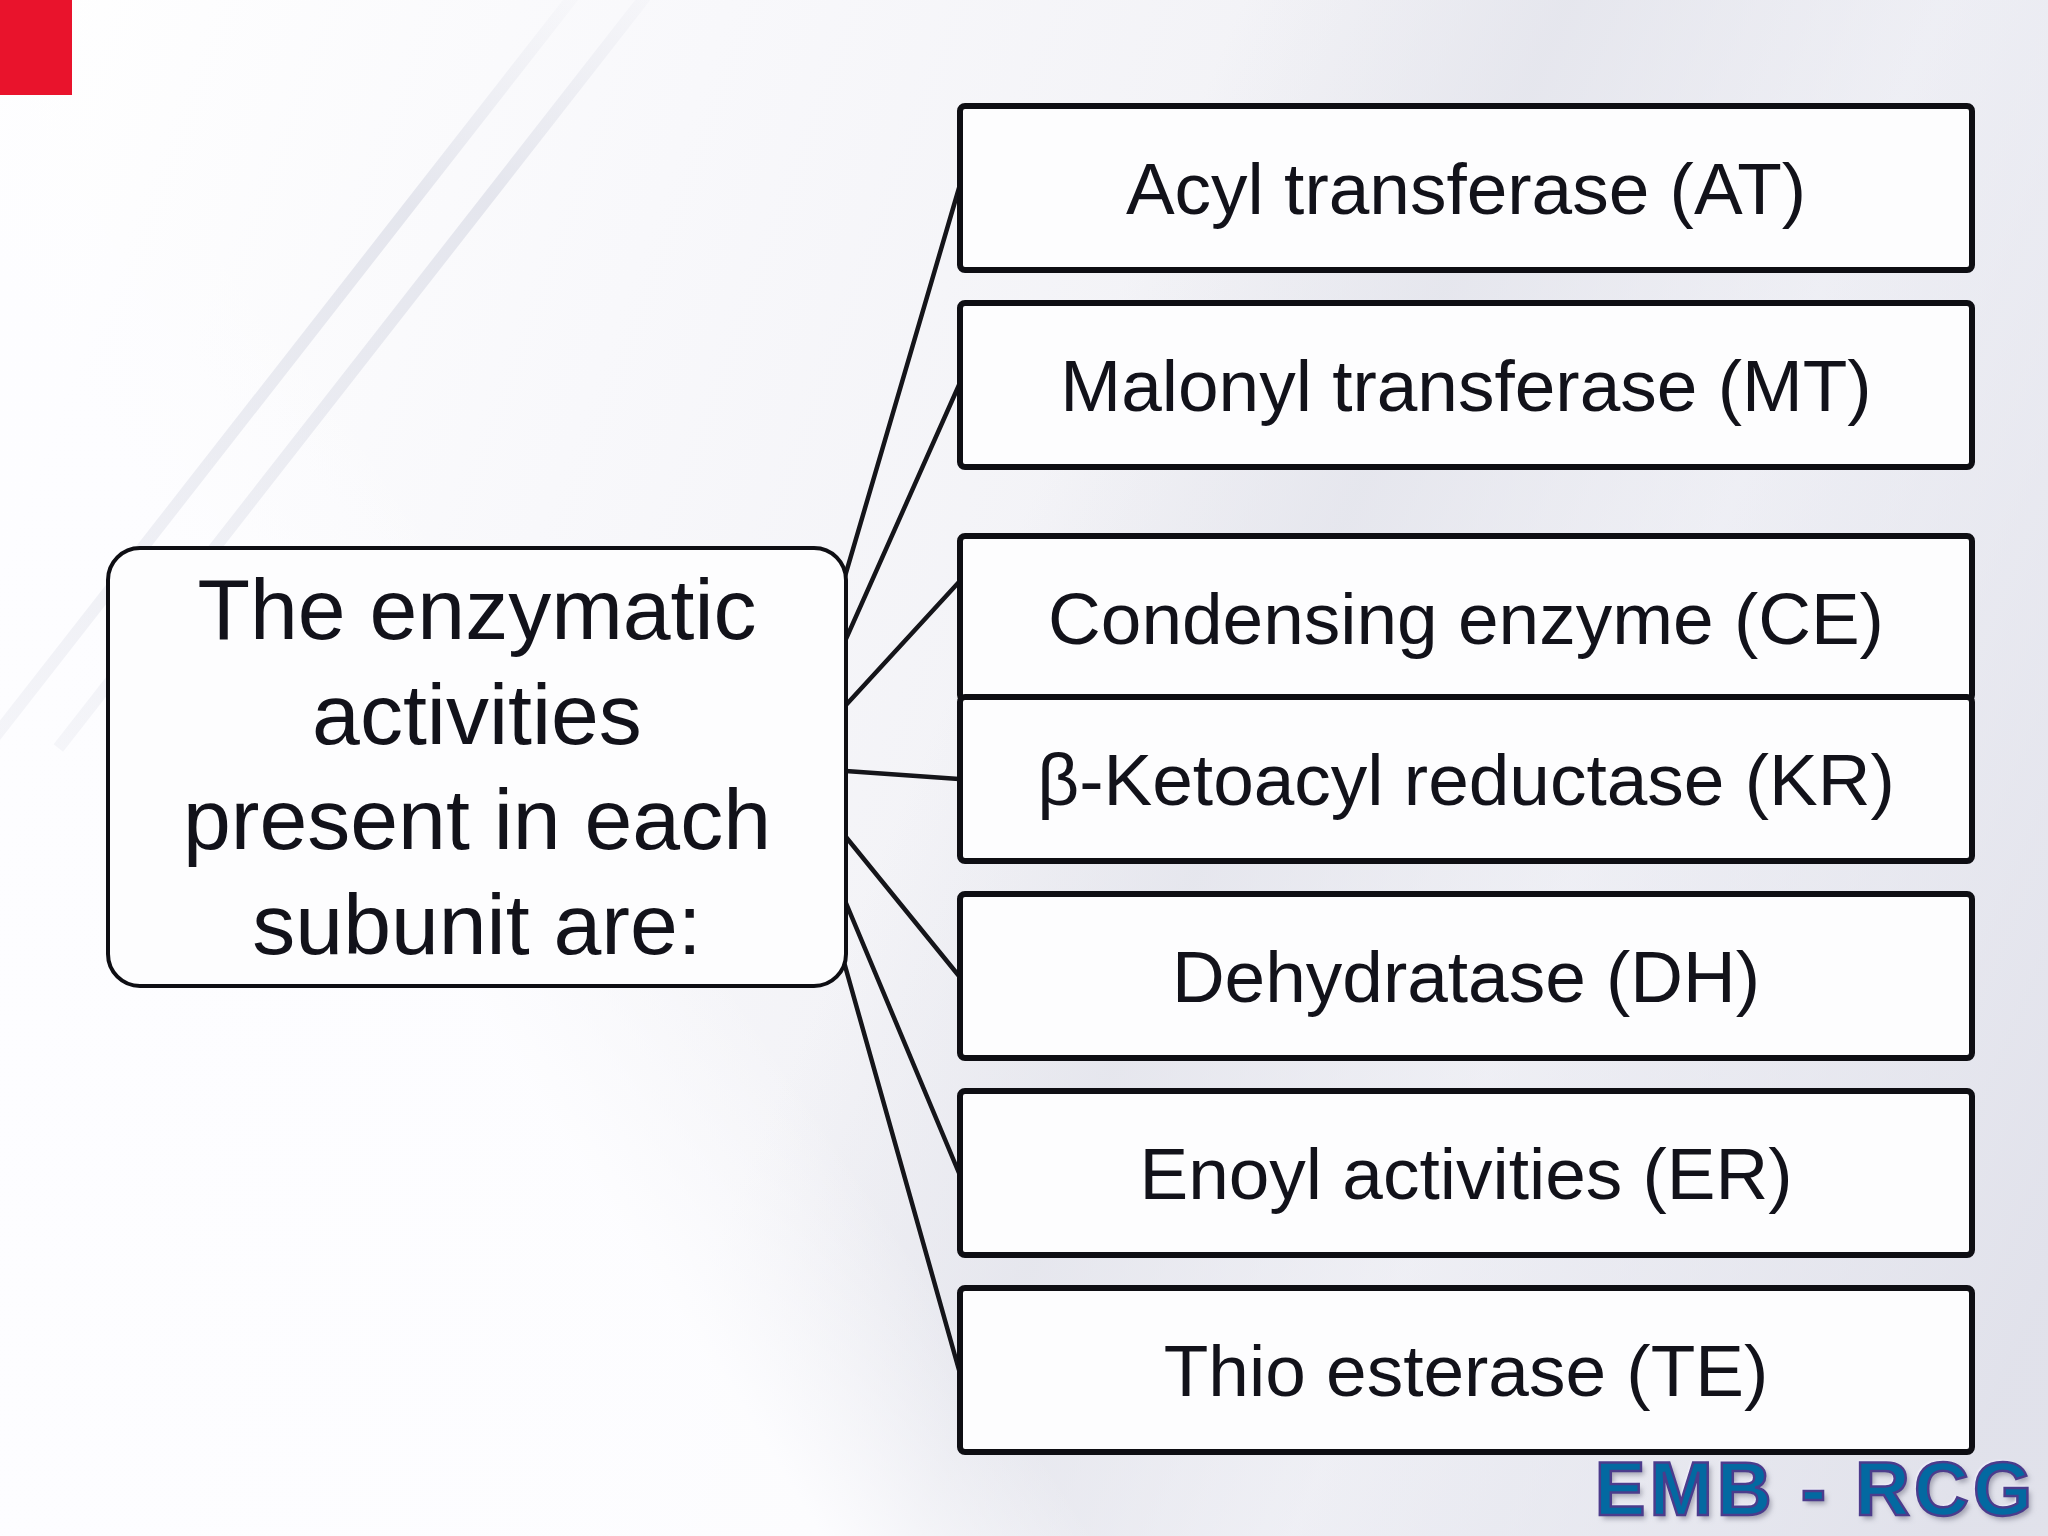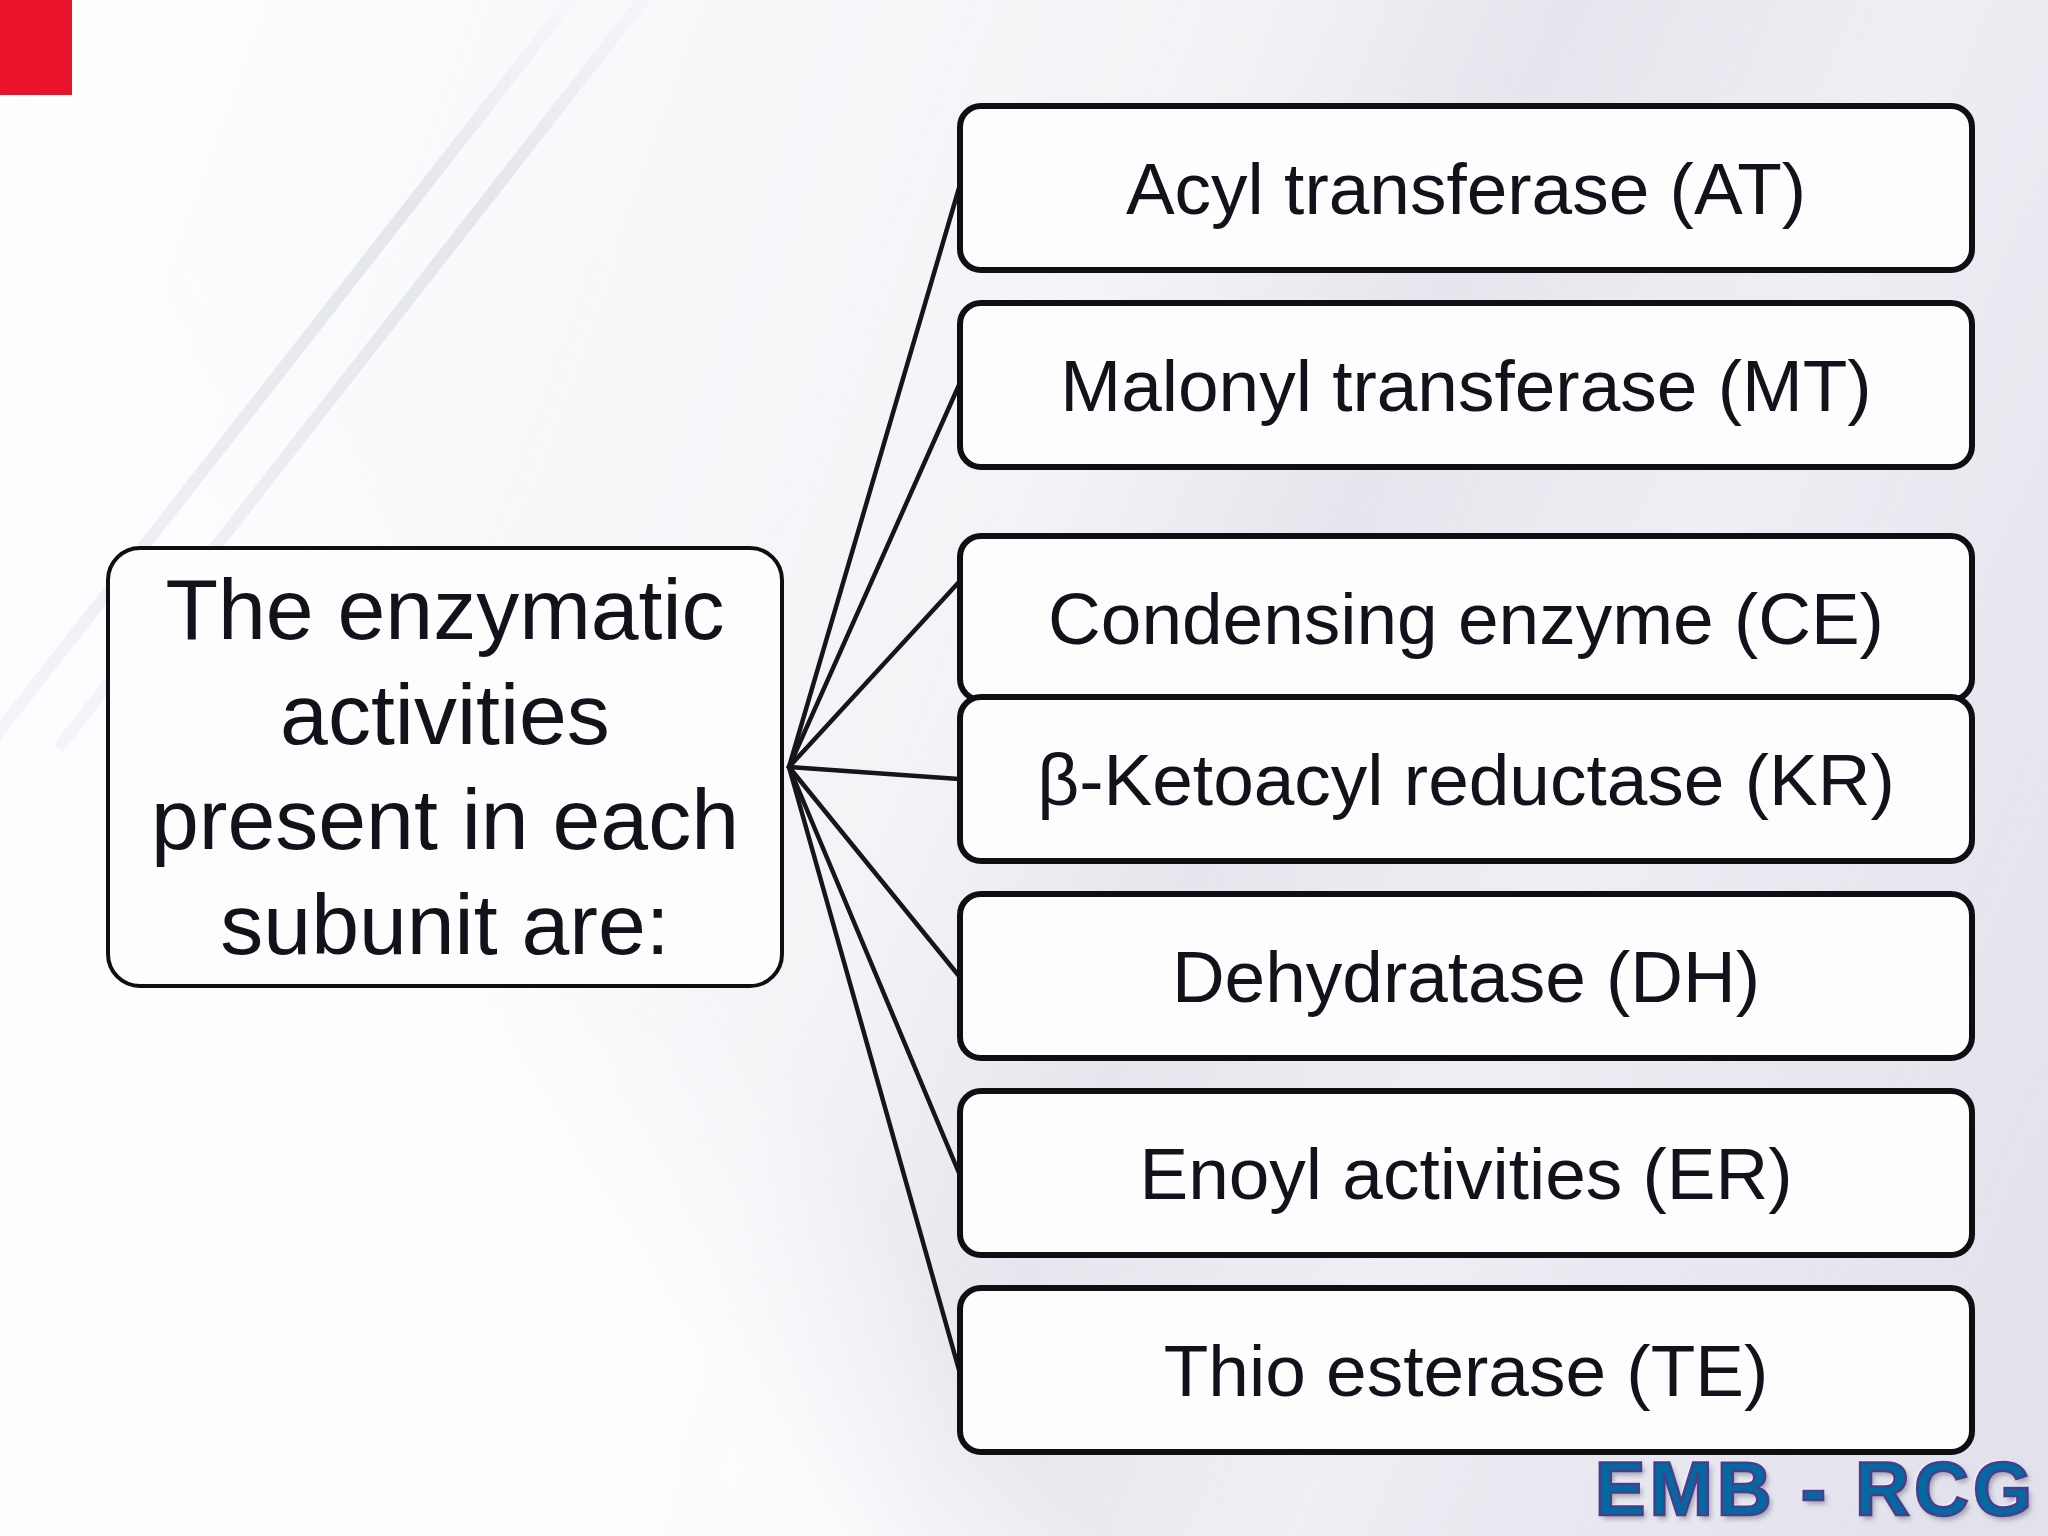--- a/index.html
+++ b/index.html
@@ -51,30 +51,30 @@
   
   .node{
     position:absolute;
     box-sizing:border-box;
     background:#fdfdfe;
     display:flex;align-items:center;justify-content:center;
     text-align:center;
     color:#12121a;
   }
   .root-box{
-    left:106px;top:546px;width:678px;height:442px;
+    left:106px;top:546px;width:742px;height:442px;
     border:4px solid #0e0e13;
     border-radius:34px;
     font-size:86px;line-height:1.22;
   }
   .root-box .node-text{white-space:pre-line;}
   .branch-box{
     left:957px;width:1018px;height:170px;
     border:6px solid #0e0e13;
-    border-radius:24px;
+    border-radius:8px;
     font-size:73px;
   }
   .branch-1{top:103px;}
   .branch-2{top:300px;}
   .branch-3{top:497px;margin-top:36px;}
   .branch-4{top:694px;}
   .branch-5{top:891px;}
   .branch-6{top:1088px;}
   .branch-7{top:1285px;}
   

